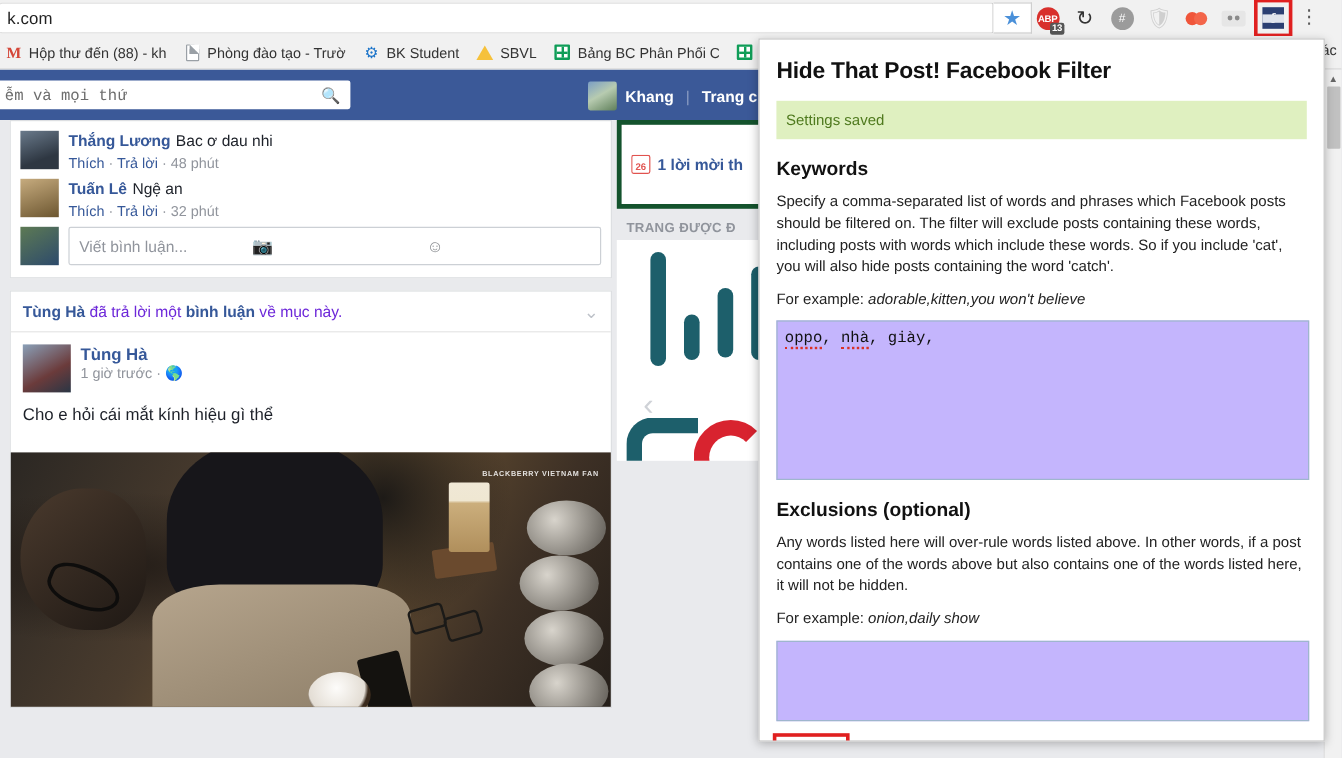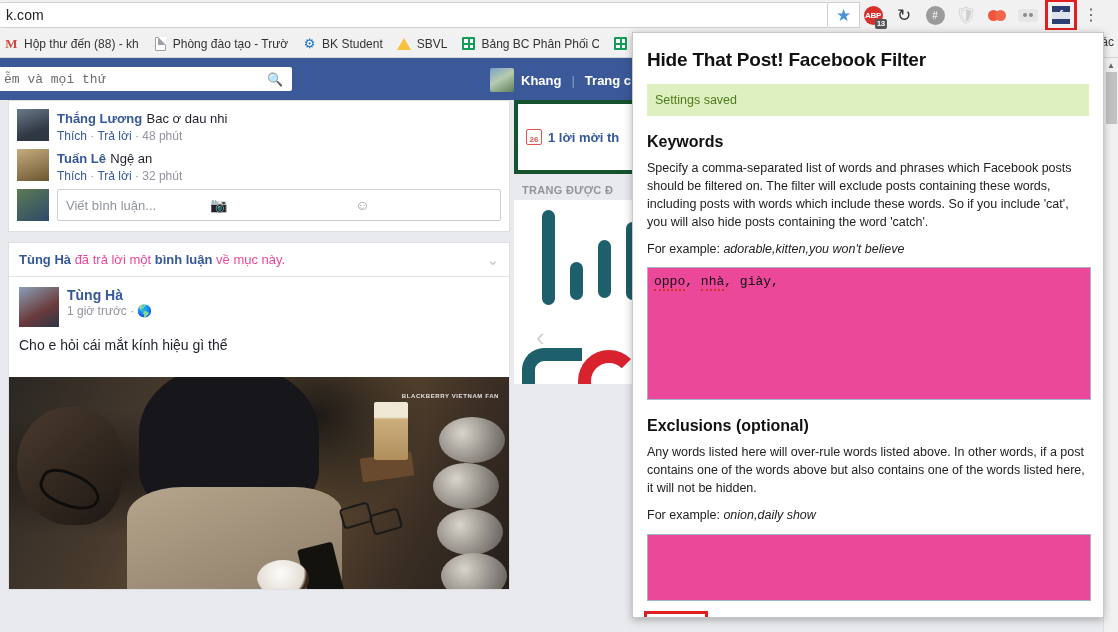--- a/index.html
+++ b/index.html
@@ -160,21 +160,21 @@
     display: flex; align-items: center; padding: 0 8px; background: #fff;
   }
   .cm-input span { flex: 1; color: #90949c; font-size: 13px; }
   .cm-input .ico { color: #8a8d91; font-size: 14px; margin-left: 8px; }
 
   .story-head {
     padding: 9px 10px; font-size: 13px; color: #1d2129;
     border-bottom: 1px solid #e5e5e5; position: relative;
   }
   .story-head b { color: #365899; }
-  .story-head .muted { color: #ec4899; }
+  .story-head .muted { color: #6d28d9; }
   .chev { position: absolute; right: 10px; top: 8px; color: #bec2c9; font-size: 15px; }
   .post-head { display: flex; gap: 8px; padding: 10px 10px 0 10px; }
   .post-avatar { width: 40px; height: 40px; flex: 0 0 40px;
                  background: linear-gradient(150deg,#8aa0b8,#6b3b3b 60%,#2a3645); }
   .post-name { color: #365899; font-weight: bold; font-size: 14px; }
   .post-meta { font-size: 12px; color: #90949c; margin-top: 1px; }
   .post-text { padding: 10px 10px 24px 10px; font-size: 14px; color: #1d2129; }
   .post-photo {
     height: 212px; width: 100%; position: relative; overflow: hidden;
     background:
@@ -258,21 +258,21 @@
   }
   .popup h1 { font-size: 19px; color: #111; font-weight: bold; letter-spacing: -.2px; }
   .saved-banner {
     margin-top: 13px; background: #dff0c0; color: #4f7a1e;
     padding: 9px 8px; font-size: 12.5px;
   }
   .popup h2 { font-size: 16px; color: #111; font-weight: bold; margin-top: 17px; }
   .popup p { font-size: 12.5px; color: #222; line-height: 1.43; margin-top: 9px; }
   .popup .ex { font-style: italic; }
   .ta {
-    width: 444px; margin-top: 9px; border: 1px solid #9fb6cd; background: #ec4899;
+    width: 444px; margin-top: 9px; border: 1px solid #9fb6cd; background: #c4b5fd;
     font-family: "Liberation Mono", monospace; font-size: 13px; color: #111;
     padding: 5px 6px; resize: none; outline: none; line-height: 1.45;
   }
   .ta.keywords { height: 133px; }
   .ta.exclusions { height: 67px; }
   .sp { border-bottom: 2px dotted #d93025; padding-bottom: 0px; }
   .btn-row { display: flex; align-items: center; gap: 9px; margin-top: 13px; }
   .btn {
     font-family: "Liberation Sans", sans-serif; font-size: 13px; color: #111;
     background: linear-gradient(180deg,#f6f6f6,#e6e6e6);

